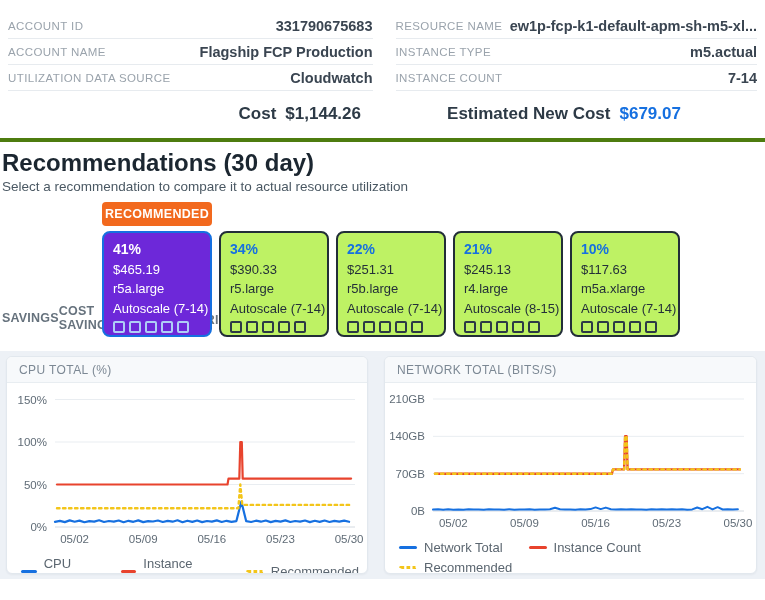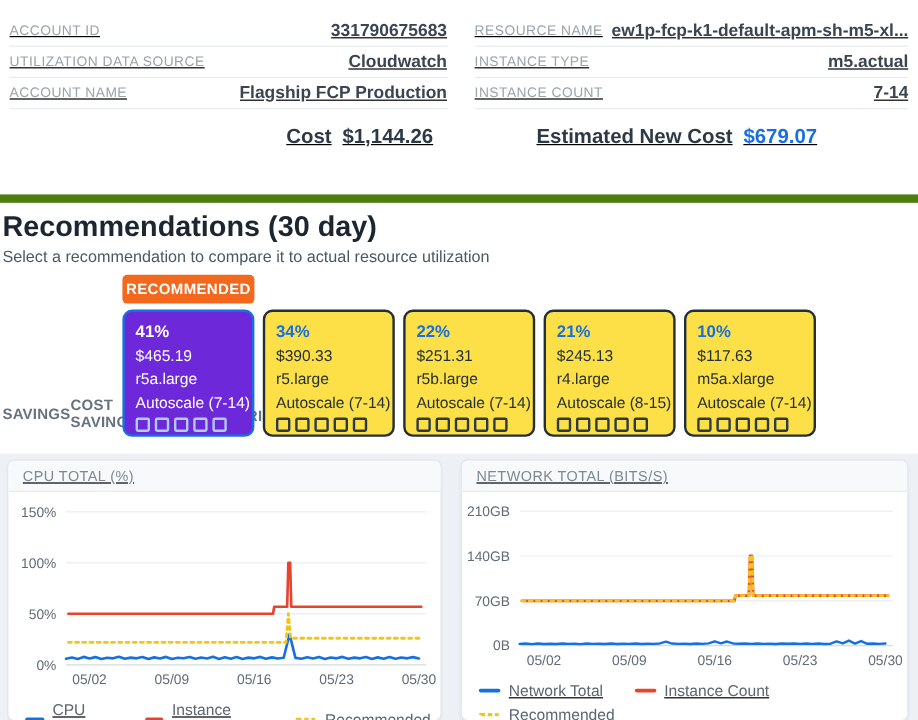--- a/index.html
+++ b/index.html
@@ -1,20 +1,20 @@
 <!DOCTYPE html>
 <html><head>
 <meta charset="utf-8">
 <style>
   * { margin:0; padding:0; box-sizing:border-box; }
   html,body { width:765px; height:600px; background:#ffffff; overflow:hidden;
     font-family:"Liberation Sans", sans-serif; }
 
   
-  .top { height:169px; padding:13px 8px 0 8px; border-bottom:7px solid #4d7c0f;text-decoration:underline; }
+  .top { height:142px; padding:13px 8px 0 8px; border-bottom:4px solid #4d7c0f; }
   .info-cols { display:flex; gap:23px; }
   .info-col { width:365px; }
   .info-col.right { width:362px; }
   .info-row { display:flex; justify-content:space-between; align-items:center;
     height:26px; border-bottom:1px solid #e7ebef; white-space:nowrap; }
   .ilabel { font-size:11.5px; color:#9aa3ac; letter-spacing:.4px; }
   .ivalue { font-size:14.5px; font-weight:bold; color:#3a4551; overflow:hidden;
     text-overflow:ellipsis; max-width:255px; }
   .cost-row { display:flex; margin-top:13px; }
   .cost-left { width:365px; text-align:right; padding-right:12px; }
@@ -34,32 +34,32 @@
     font-size:12.5px; font-weight:bold; color:#66727d; letter-spacing:.2px; }
   .row-label:last-child { height:17px; }
   .qicon { width:15px; height:15px; border:1.5px solid #3c4a56; border-radius:50%;
     display:inline-flex; align-items:center; justify-content:center;
     font-size:10px; font-weight:bold; color:#3c4a56; }
   .card-col { display:flex; flex-direction:column; gap:5px; }
   .rec-badge { width:110px; height:24px; background:#f2691e; color:#fff;
     font-size:12.5px; font-weight:bold; letter-spacing:.3px; text-align:center;
     line-height:24px; border-radius:4px; }
   .card { width:110px; height:106px; padding:7px 9px; border-radius:8px;
-    background:#fde047; border:2px solid #222e38; cursor:pointer; }
+    background:#bef264; border:2px solid #222e38; cursor:pointer; }
   .card .ln { font-size:13px; line-height:19.5px; height:19.5px; color:#243039;
     white-space:nowrap; }
   .card .ln.sav { font-weight:bold; font-size:14px; color:#1670e0; }
   .card.selected { background:#6d28d9; border-color:#1670e0; }
   .card.selected .ln, .card.selected .ln.sav { color:#ffffff; }
   .risk-squares { display:flex; gap:4px; margin-top:3px; }
   .sq { width:12px; height:12px; border:2px solid #2c3a46; border-radius:2px; }
   .card.selected .sq { border-color:#aecdf6; }
 
   
-  .charts { height:228px; background:#edf1f6; padding:5px 6px; display:flex; gap:16px;text-decoration:underline; }
+  .charts { height:228px; background:#edf1f6; padding:5px 6px; display:flex; gap:16px; }
   .chart-card { background:#fff; border:1px solid #e2e8ee; border-radius:6px;
     height:218px; overflow:hidden; box-shadow:0 1px 2px rgba(40,60,80,.05); }
   .chart-card.cpu { width:362px; }
   .chart-card.net { width:373px; }
   .chart-head { height:26px; line-height:26px; background:#f7f9fb;
     border-bottom:1px solid #e8edf1; padding-left:12px; font-size:12px;
     color:#7c8894; letter-spacing:.4px; }
   .chart-body { width:100%; }
   .legend { padding:3px 8px 0 14px; display:flex; flex-direction:column; gap:5px; }
   .legend-row { display:flex; gap:26px; }
@@ -73,26 +73,26 @@
 <body>
 
 <div class="top">
   <div class="info-cols">
     <div class="info-col" id="info-left">
         <div class="info-row">
           <span class="ilabel">ACCOUNT ID</span>
           <span class="ivalue">331790675683</span>
         </div>
         <div class="info-row">
+          <span class="ilabel">ACCOUNT NAME</span>
+          <span class="ivalue">Flagship FCP Production</span>
+        </div>
+        <div class="info-row">
           <span class="ilabel">UTILIZATION DATA SOURCE</span>
           <span class="ivalue">Cloudwatch</span>
-        </div>
-        <div class="info-row">
-          <span class="ilabel">ACCOUNT NAME</span>
-          <span class="ivalue">Flagship FCP Production</span>
         </div>
       </div>
     <div class="info-col right" id="info-right">
         <div class="info-row">
           <span class="ilabel">RESOURCE NAME</span>
           <span class="ivalue">ew1p-fcp-k1-default-apm-sh-m5-xl...</span>
         </div>
         <div class="info-row">
           <span class="ilabel">INSTANCE TYPE</span>
           <span class="ivalue">m5.actual</span>

